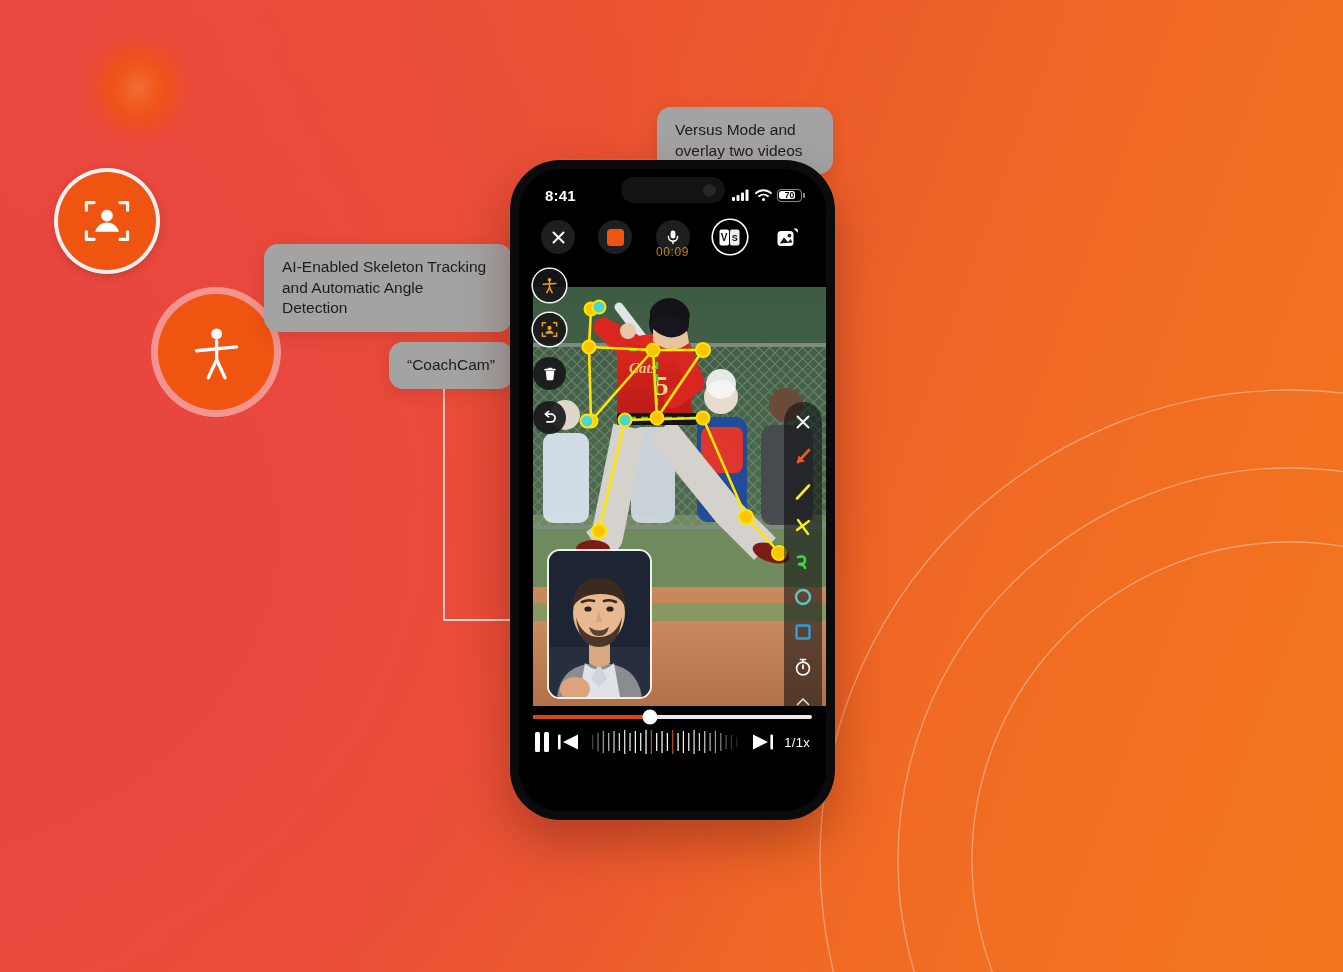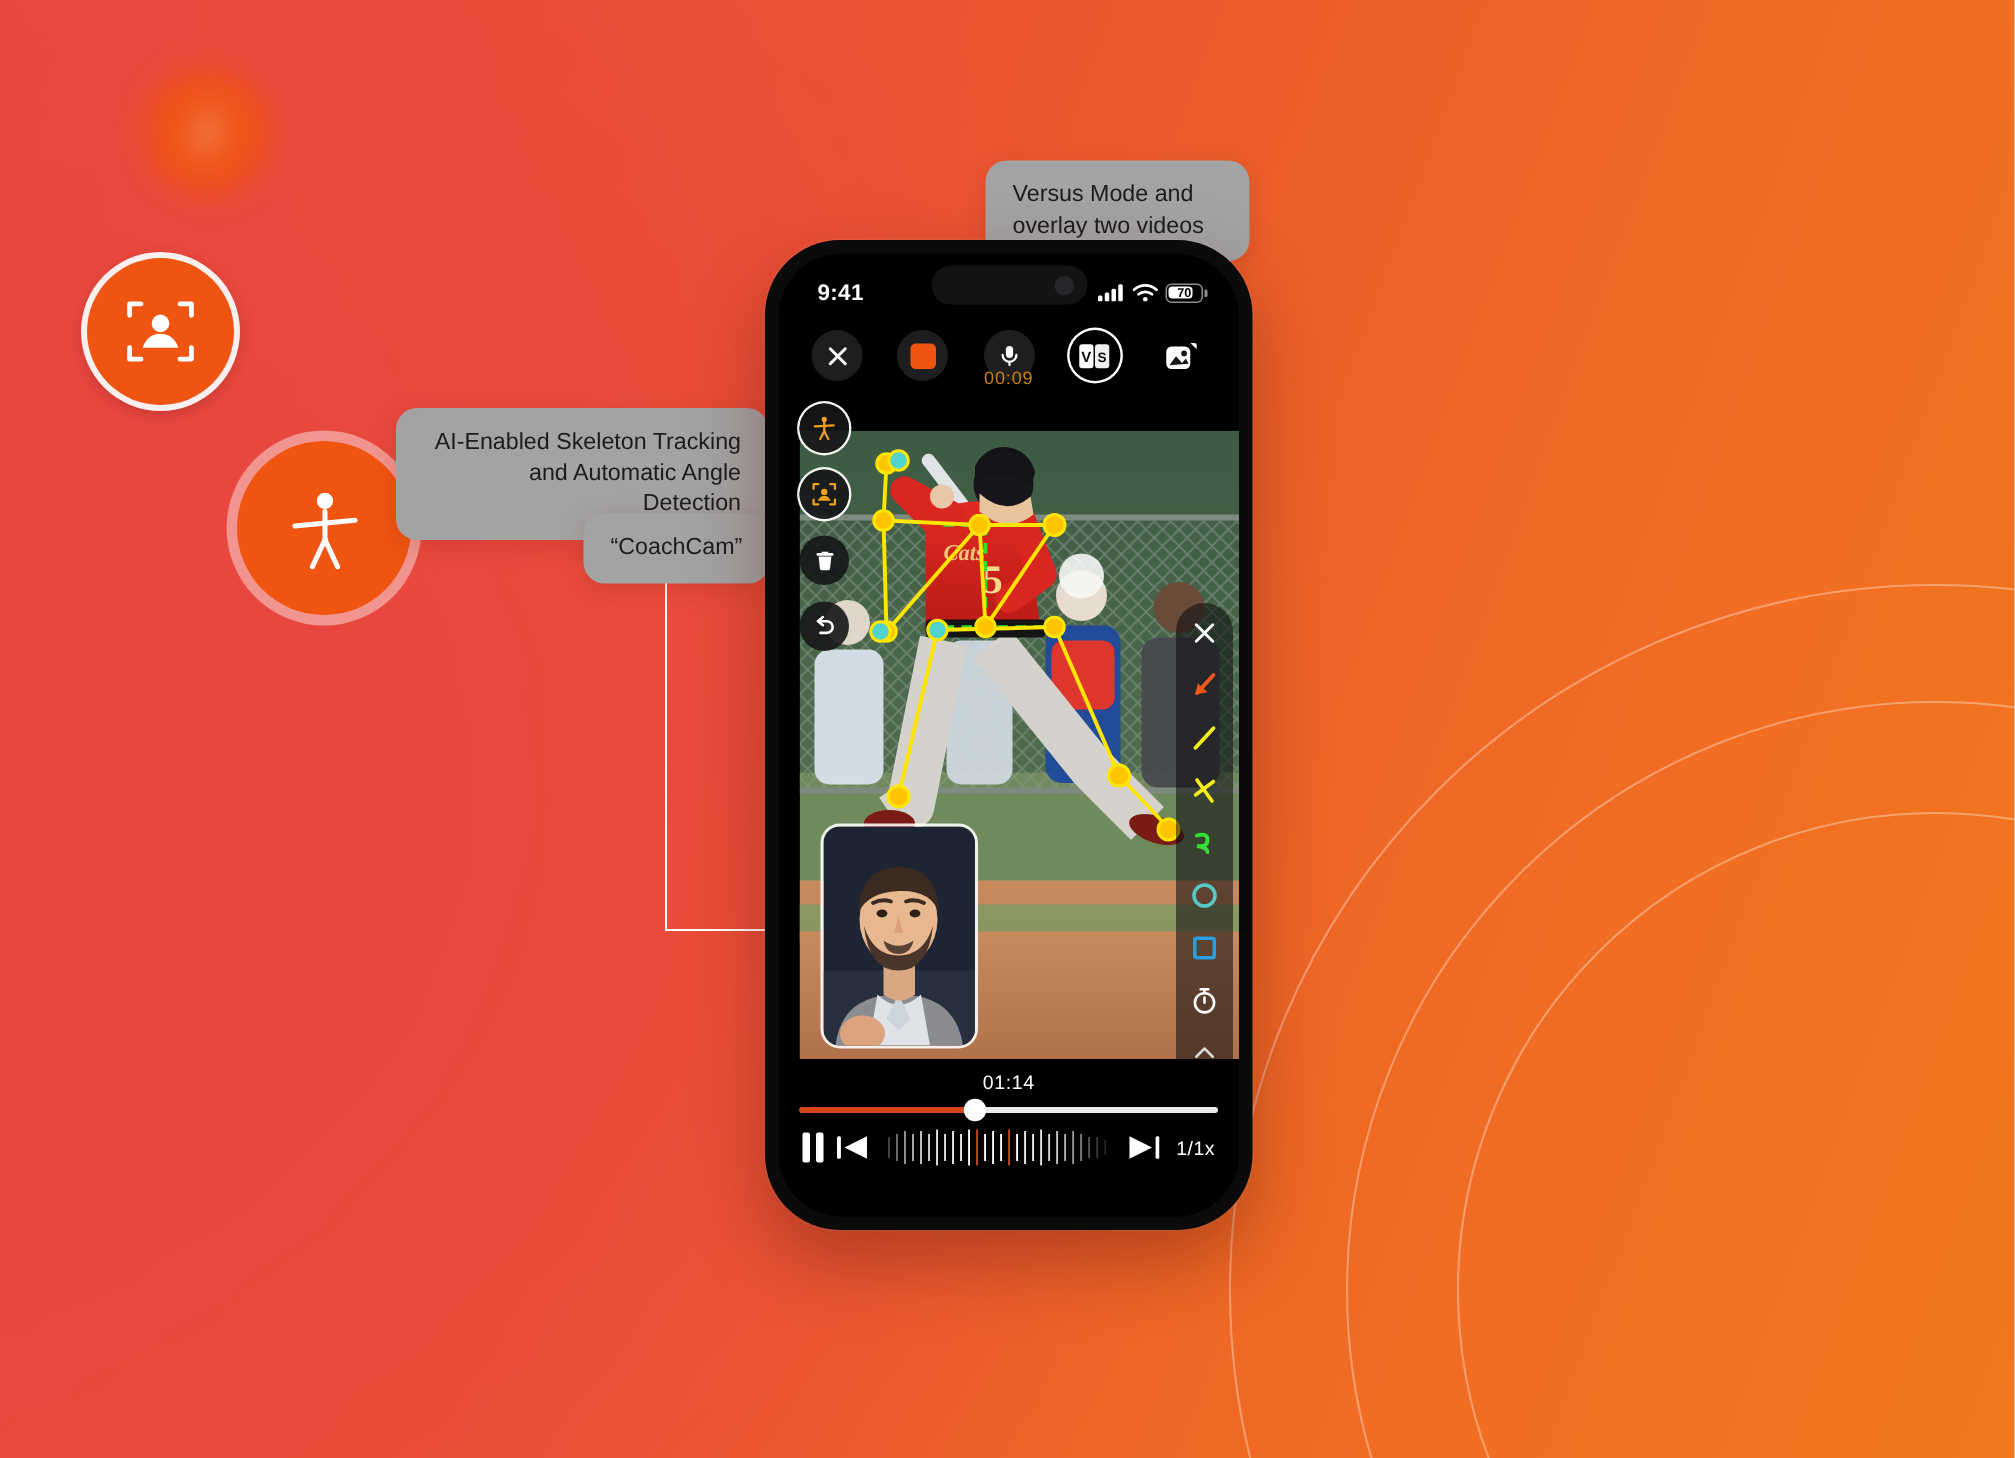--- a/index.html
+++ b/index.html
@@ -21,21 +21,21 @@
   .badge.blur { filter: blur(11px); opacity:.92; }
   .badge-ring-grey { box-shadow:0 0 0 4px rgba(255,255,255,.92), 0 3px 12px rgba(90,20,10,.45); }
   .badge-ring-soft { box-shadow:0 0 0 7px rgba(255,255,255,.42); }
 
   
   .callout {
     position:absolute; background:#a3a3a3; border-radius:14px;
     padding:13px 18px; color:#1c1c1e; font-size:15.5px; line-height:1.33;
     box-shadow:0 4px 16px rgba(120,30,10,.18); white-space:pre-line;
   }
-  .callout.right { text-align:right;margin-top:28px; }
+  .callout.right { text-align:left; }
   .connector { position:absolute; pointer-events:none; }
 
   
   .phone { position:absolute; left:510px; top:160px; width:325px; height:660px;
            background:#0b0b0c; border-radius:50px;
            box-shadow:0 22px 48px rgba(90,20,10,.38), 0 0 0 1px rgba(255,255,255,.06); padding:9px; }
   .screen { position:relative; width:100%; height:100%; background:#000;
             border-radius:42px; overflow:hidden; }
 
   .island { position:absolute; left:50%; transform:translateX(-50%); top:8px;
@@ -349,21 +349,21 @@
           <ellipse cx="26" cy="138" rx="15" ry="12" fill="#dca47e"></ellipse>
         </svg>
       </div>
     </div>
 
     <div class="island">
       <div class="island-cam"></div>
     </div>
 
     <div class="statusbar">
-      <div class="clock">9:41</div>
+      <div class="clock">8:41</div>
       <div class="status-right">
         <svg width="18" height="12" viewBox="0 0 18 12">
           <rect x="0" y="8" width="3" height="4" rx="1" fill="#fff"></rect>
           <rect x="4.5" y="6" width="3" height="6" rx="1" fill="#fff"></rect>
           <rect x="9" y="3.5" width="3" height="8.5" rx="1" fill="#fff"></rect>
           <rect x="13.5" y="0.5" width="3" height="11.5" rx="1" fill="#fff"></rect>
         </svg>
         <svg width="17" height="12" viewBox="0 0 17 12">
           <path d="M1 4.2 A11 11 0 0 1 16 4.2" stroke="#fff" stroke-width="1.8" fill="none" stroke-linecap="round"></path>
           <path d="M4 7.2 A7 7 0 0 1 13 7.2" stroke="#fff" stroke-width="1.8" fill="none" stroke-linecap="round"></path>
@@ -441,21 +441,20 @@
       </div>
       <div class="lt">
         <svg width="17" height="17" viewBox="0 0 20 20">
           <path d="M6.5 6 H12 a4.6 4.6 0 0 1 0 9.2 H7" stroke="#fff" stroke-width="2" fill="none" stroke-linecap="round"></path>
           <path d="M9 2.8 L5 6 L9 9.2" stroke="#fff" stroke-width="2" fill="none" stroke-linecap="round" stroke-linejoin="round"></path>
         </svg>
       </div>
     </div>
 
     <div class="controls">
-      <div class="cur-time">01:14</div>
       <div class="scrub">
         <div class="scrub-fill"></div>
         <div class="scrub-knob"></div>
       </div>
       <div class="transport">
         <div class="pause">
             <i></i>
             <i></i>
           </div>
         <svg width="23" height="20" viewBox="0 0 23 20">

